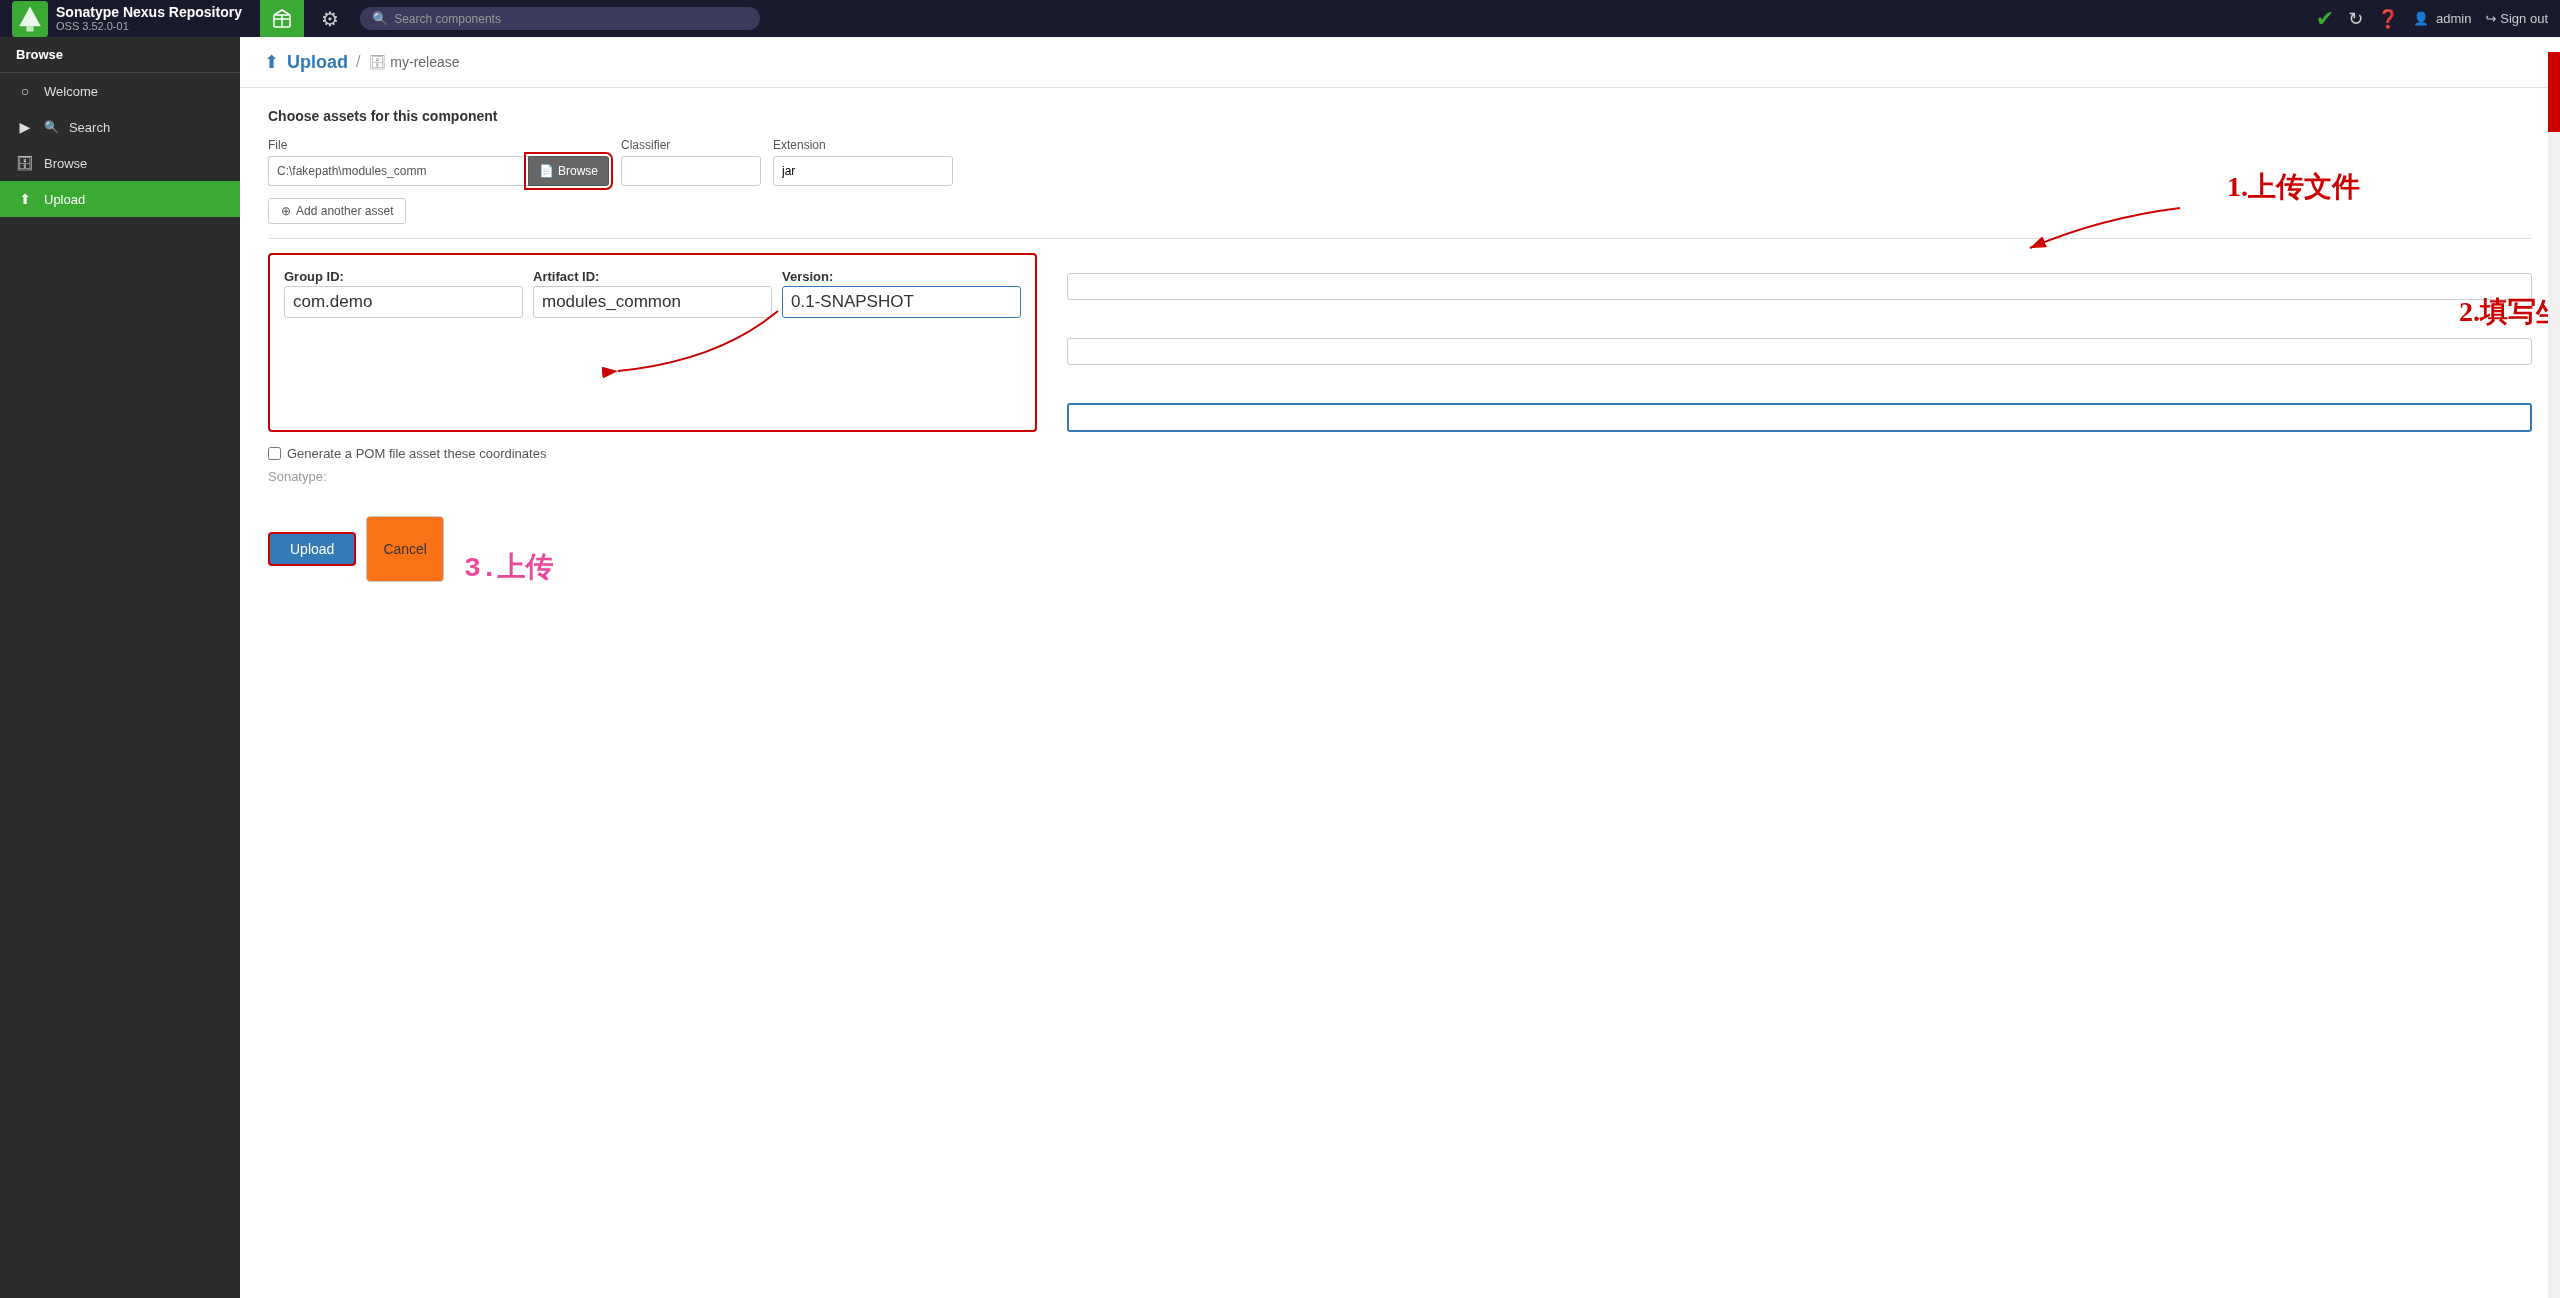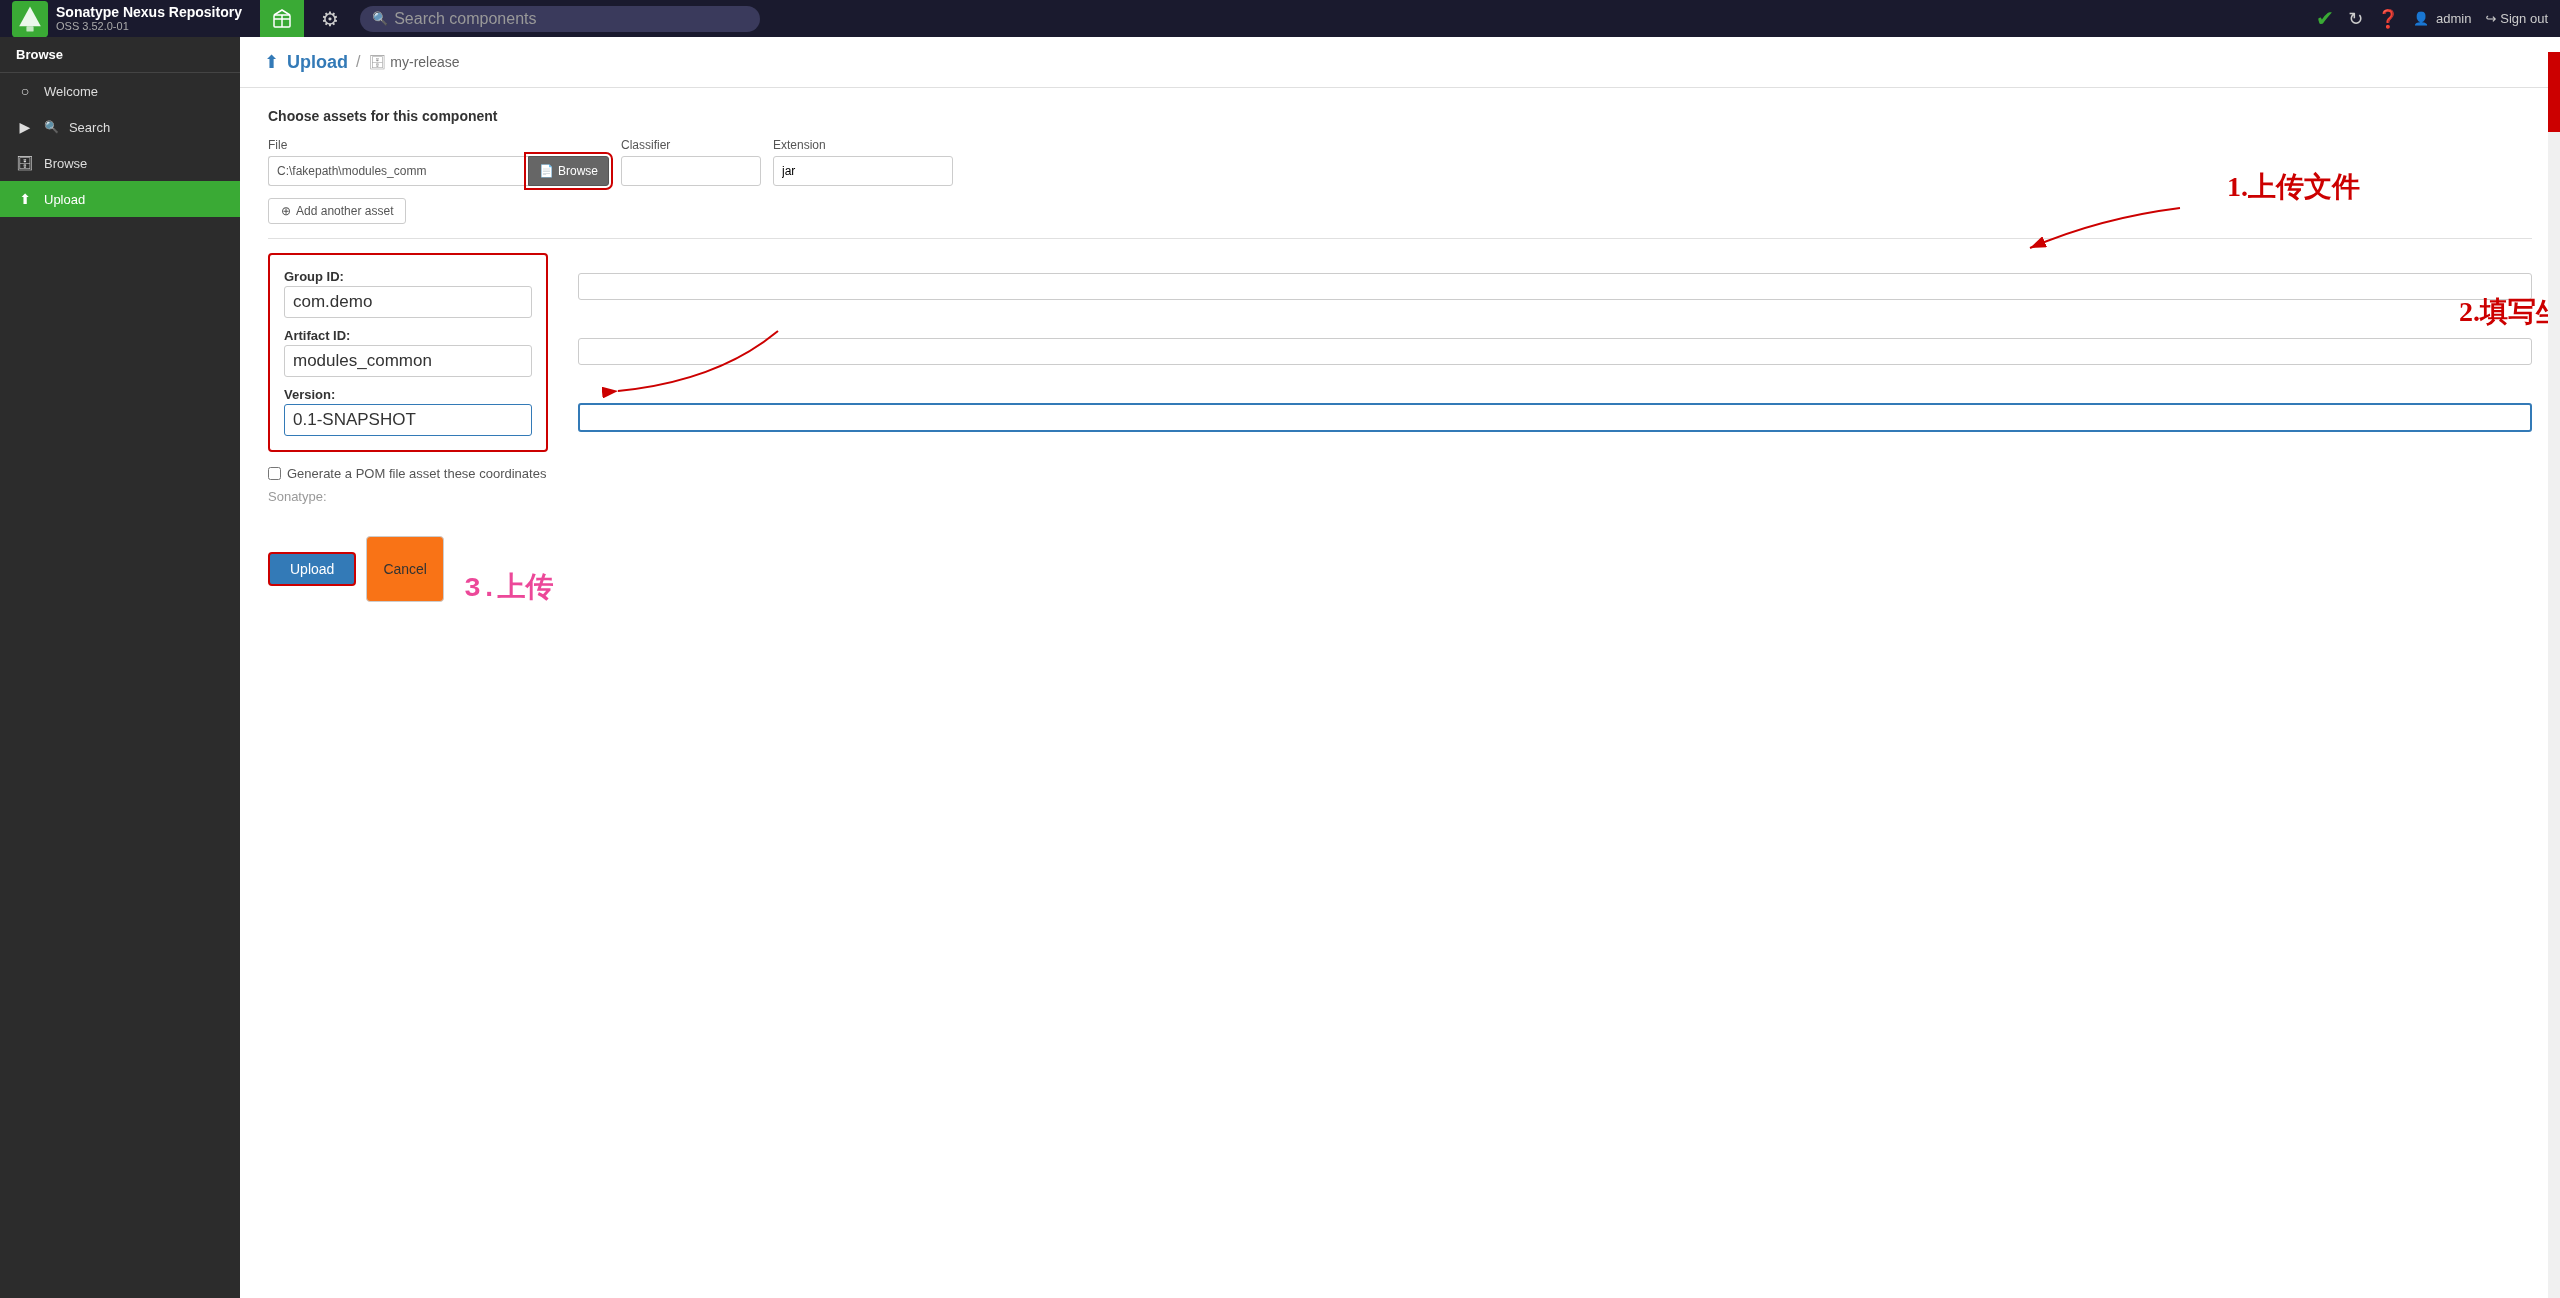--- a/index.html
+++ b/index.html
@@ -19,21 +19,21 @@
     }
     .topnav-gear-btn {
       background: transparent; border: none; color: #ccc; font-size: 20px; cursor: pointer; width: 36px; height: 36px;
       display: flex; align-items: center; justify-content: center;
     }
     .topnav-search {
       display: flex; align-items: center; background: #3a3a5c; border-radius: 20px; padding: 4px 12px; gap: 6px;
       flex: 1; max-width: 400px; margin-left: 4px;
     }
     .topnav-search input {
-      background: transparent; border: none; outline: none; color: #ccc; font-size: 16px; width: 100%;
+      background: transparent; border: none; outline: none; color: #ccc; font-size: 12px; width: 100%;
     }
     .topnav-search input::placeholder { color: #999; }
     .topnav-right { margin-left: auto; display: flex; align-items: center; gap: 14px; color: #ccc; }
     .topnav-check { color: #3aaa35; font-size: 22px; }
     .topnav-refresh { font-size: 18px; cursor: pointer; }
     .topnav-help { font-size: 18px; cursor: pointer; }
     .topnav-user { display: flex; align-items: center; gap: 6px; cursor: pointer; }
     .topnav-signout { display: flex; align-items: center; gap: 4px; cursor: pointer; color: #ccc; font-size: 13px; }
 
     
@@ -97,21 +97,21 @@
     }
 
     .add-asset-btn {
       background: #fff; border: 1px solid #ccc; border-radius: 3px; padding: 5px 12px;
       cursor: pointer; font-size: 12px; color: #555; display: flex; align-items: center; gap: 5px; margin-top: 4px;
     }
 
     
     .coord-box {
       border: 2px solid #c00; border-radius: 4px; padding: 14px; display: inline-flex;
-      flex-direction: column; gap: 10px; min-width: 280px;
+      flex-direction: row; gap: 10px; min-width: 280px;
     }
     .coord-field-label { font-weight: bold; font-size: 13px; color: #333; margin-bottom: 2px; }
     .coord-input {
       border: 1px solid #ccc; padding: 5px 8px; font-size: 17px; width: 100%; border-radius: 3px; color: #333;
     }
     .coord-input.active { border-color: #337ab7; }
 
     
     .full-input {
       border: 1px solid #ccc; padding: 5px 8px; font-size: 13px; width: 100%; border-radius: 3px; color: #333;

